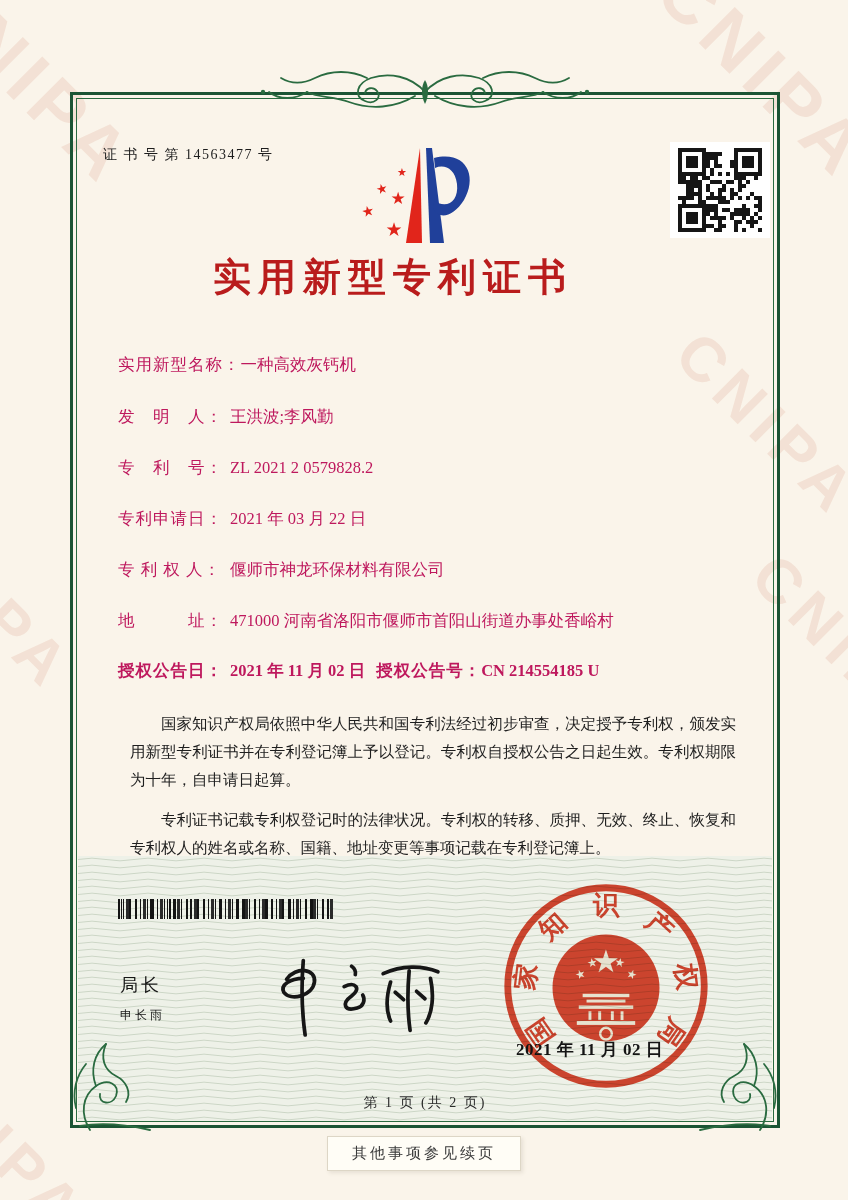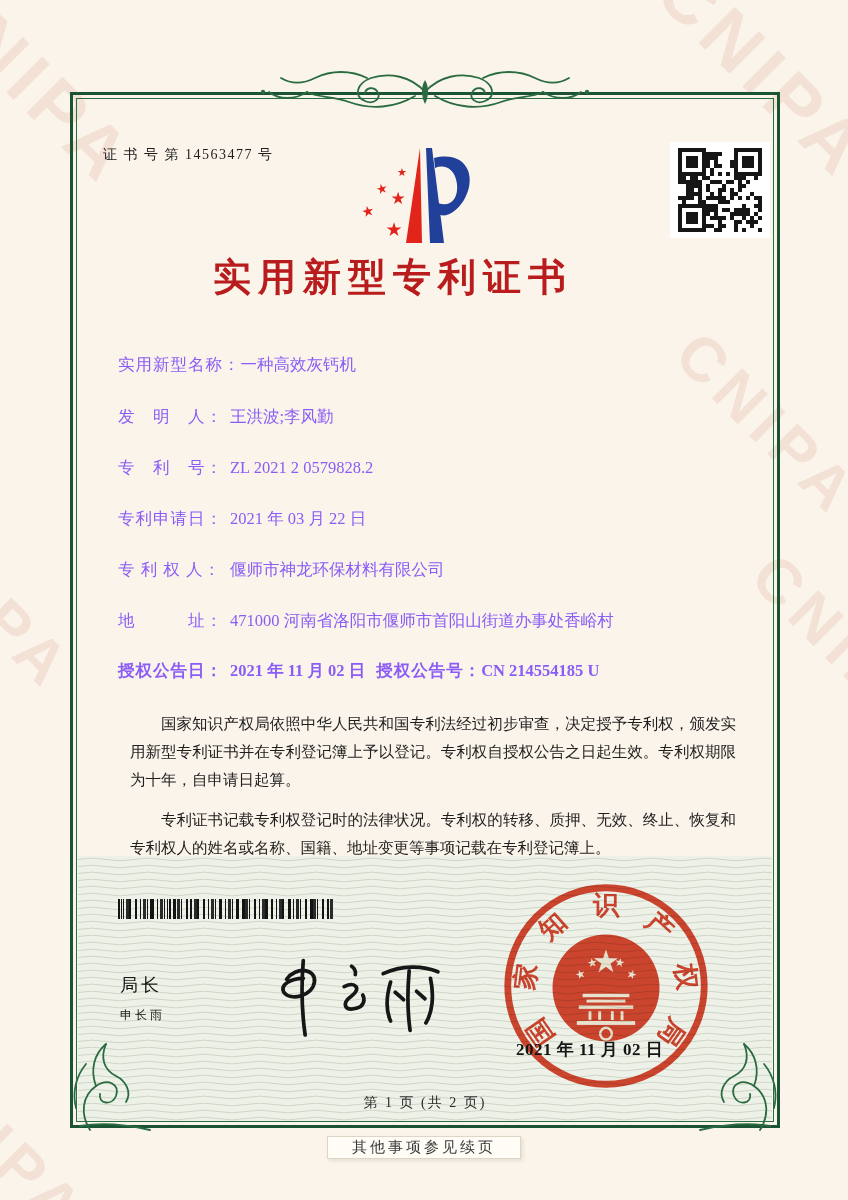--- a/index.html
+++ b/index.html
@@ -41,21 +41,21 @@
   }
   .logo{position:absolute; left:352px; top:142px; z-index:4;}
   .qr-wrap{
     position:absolute; left:670px; top:142px; width:100px; height:96px;
     background:#ffffff; z-index:4; display:flex; align-items:center; justify-content:center;
   }
   .title{
     position:absolute; left:70px; top:252px; width:618px; z-index:4;
     text-align:center; font-size:38px; font-weight:bold; letter-spacing:7px; color:#b91c1c;padding-left:14px;
   }
-  .frow{position:absolute; left:118px; width:634px; z-index:4; font-size:16.5px; color:#8b5cf6; white-space:nowrap;}
+  .frow{position:absolute; left:118px; width:634px; z-index:4; font-size:16.5px; color:#be185d; white-space:nowrap;}
   .frow .lab{display:inline-block; min-width:112px; letter-spacing:1px;}
   .frow .pair1{display:inline-block; width:254px;}
 
   .paras{
     position:absolute; left:118px; top:698px; width:630px; z-index:4;
     font-size:15.5px; line-height:28px; text-align:justify; color:#1e1e1e;
   }
   .paras p{margin:12px; text-indent:2em;}
 
   .barcode{
@@ -75,21 +75,21 @@
     font-size:17px; font-weight:600; color:#141414; letter-spacing:.5px; white-space:nowrap;
   }
 
   .page-num{
     position:absolute; left:70px; top:1094px; width:710px; z-index:4;
     text-align:center; font-size:14px; letter-spacing:2px; color:#2b2b2b;
   }
   .cont-box{
     position:absolute; left:50%; transform:translateX(-50%); top:1136px; z-index:4;
     background:#fffdf6; border:1px solid #ddd6c6; box-shadow:2px 2px 4px rgba(90,80,60,.12);
-    padding:1px 24px; font-size:15px; letter-spacing:3px; color:#3a3a3a; white-space:nowrap;
+    padding:7px 24px; font-size:15px; letter-spacing:3px; color:#3a3a3a; white-space:nowrap;
   }
 </style>
 </head>
 <body>
 
 <div class="page">
 
   <div class="wm big" style="left:-36px; top:-46px;">CNIPA</div>
   <div class="wm big" style="left:700px; top:-52px;">CNIPA</div>
   <div class="wm mid" style="left:712px; top:318px;">CNIPA</div>

